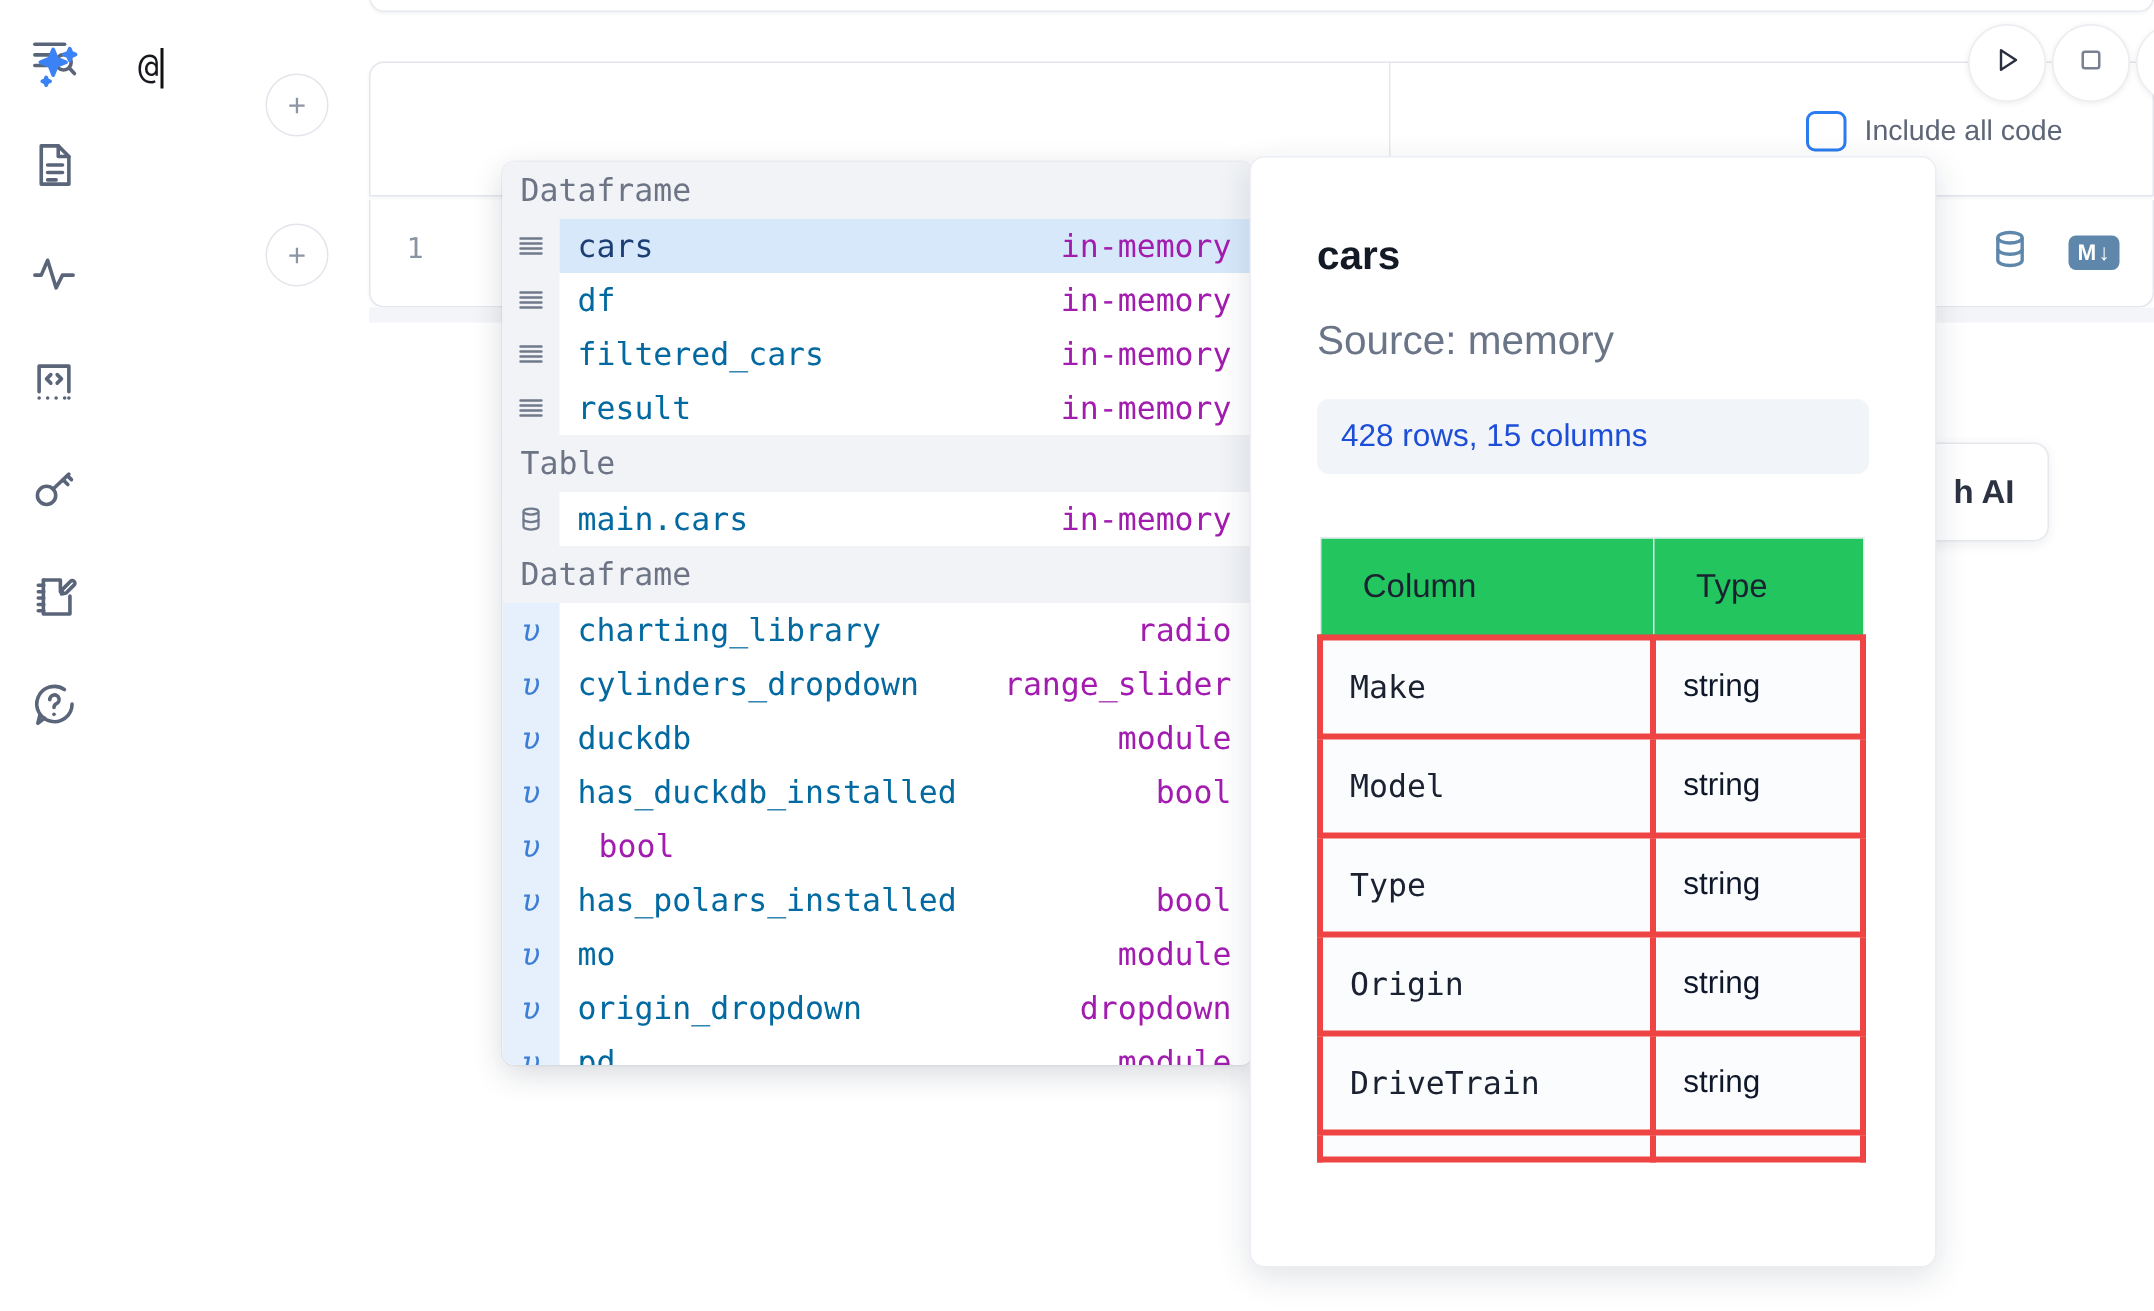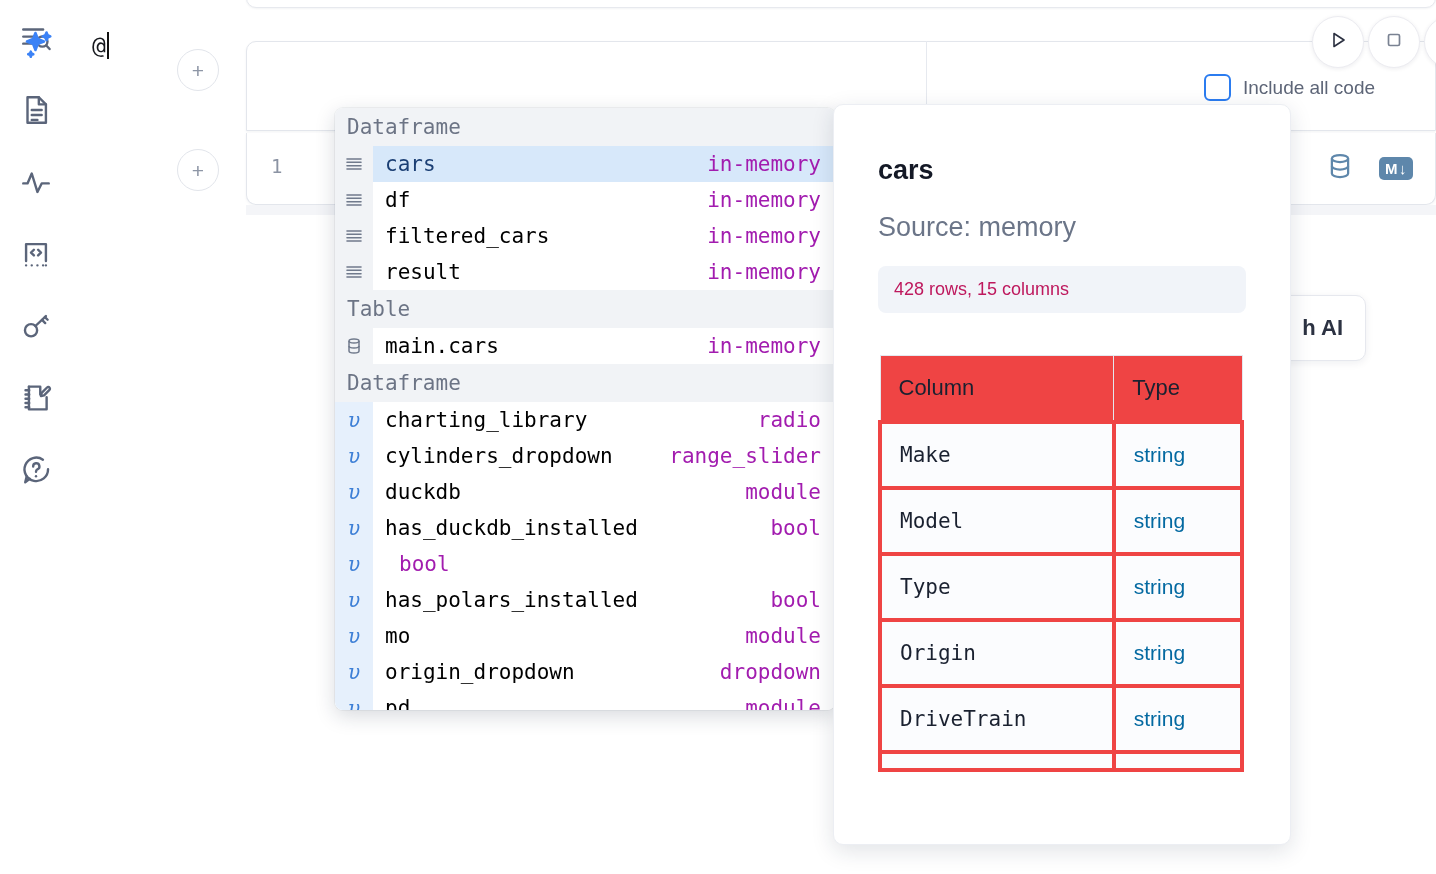--- a/index.html
+++ b/index.html
@@ -144,55 +144,55 @@
     width: 38px; min-width: 38px; height: 36px;
     display: flex; align-items: center; justify-content: center;
     background: #f1f3f6; color: #707a8c;
   }
   .ac-ic.var { background: #e6f0fc; color: #3d7fd6; font-style: italic; font-size: 20px; }
   .ac-name-wrap {
     flex: 1; height: 36px; display: flex; align-items: center;
     justify-content: space-between; padding: 0 14px 0 12px;
     min-width: 0;
   }
-  .ac-name { color: #000000; white-space: nowrap; }
+  .ac-name { color: #0369a1; white-space: nowrap; }
   .ac-row.sel .ac-name { color: #1b3f74; }
   .ac-kind { color: #a21caf; white-space: nowrap; padding-left: 14px; }
 
   
   .detail {
     position: absolute; left: 833px; top: 104px; width: 458px; height: 741px;
     background: #fff; border: 1px solid #eceef3; border-radius: 10px;
     box-shadow: 0 6px 22px rgba(25,35,60,.13);
     overflow: hidden; padding: 50px 44px 0 44px;
   }
   .d-title { font-size: 27px; font-weight: bold; color: #141926; }
   .d-source { font-size: 27px; color: #6b7588; margin-top: 26px; }
   .d-stat {
     margin-top: 23px; background: #f1f4f9; border-radius: 8px;
-    padding: 13px 16px; font-size: 18px; color: #be185d;
+    padding: 13px 16px; font-size: 21px; color: #1d4ed8;
   }
   .d-table {
     margin-top: 42px; width: 366px; border-collapse: collapse;
     border: 1px solid #e4e8ef;
   }
   .d-table th {
-    text-align: left; background: #ef4444; font-weight: normal;
-    font-size: 22px; color: #1a2130; padding: 19px 18px;
+    text-align: left; background: #22c55e; font-weight: normal;
+    font-size: 22px; color: #1a2130; padding: 19px 28px;
     border: 1px solid #e4e8ef;
     font-family: "Liberation Sans", sans-serif;
   }
   .d-table td {
     padding: 19px 18px; font-size: 21px; border: 4px solid #ef4444;
     background: #fbfcfe;
   }
   .d-table td.col {
     font-family: "DejaVu Sans Mono", monospace; color: #1a2130;
   }
-  .d-table td.typ { color: #0369a1; font-family: "Liberation Sans", sans-serif; }
+  .d-table td.typ { color: #0f172a; font-family: "Liberation Sans", sans-serif; }
   .d-table tr.partial td { height: 18px; padding: 0; }
 </style>
 </head>
 <body>
 
 <div class="root">
 
   <div class="rail">
 
     <div class="rail-item">

